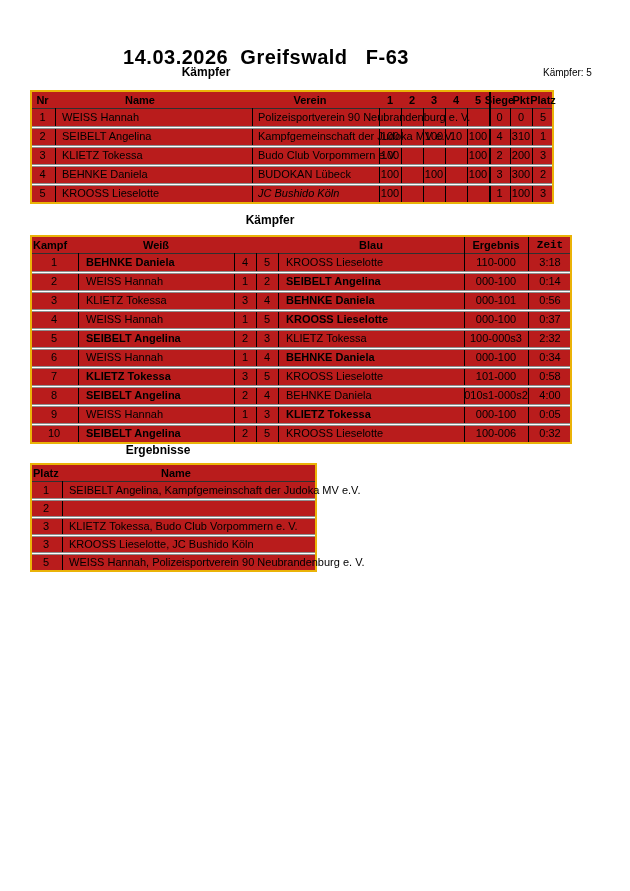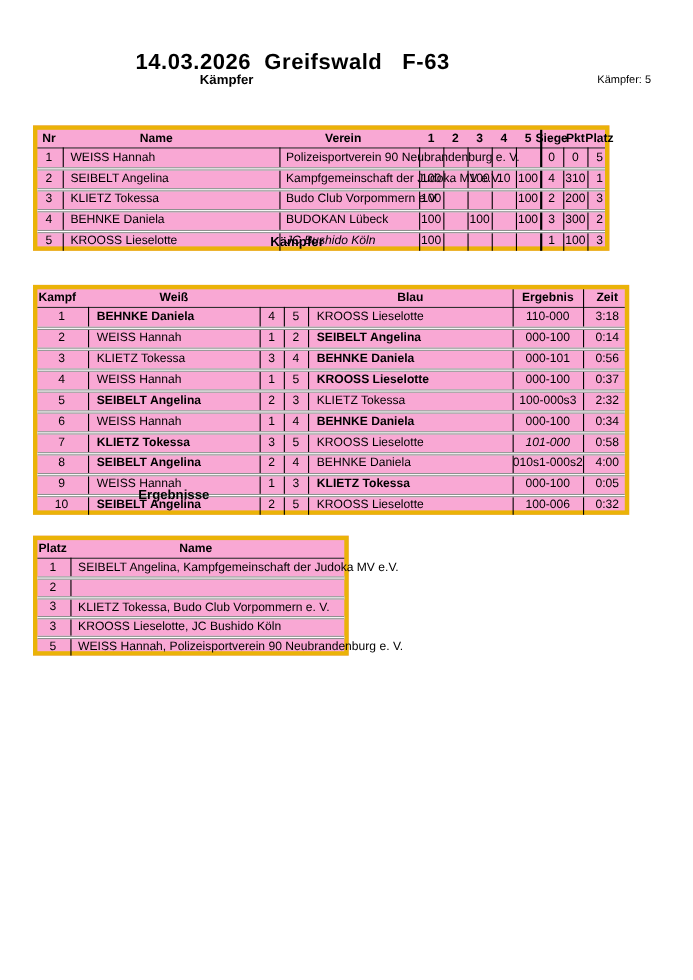--- a/index.html
+++ b/index.html
@@ -1,20 +1,20 @@
 <!DOCTYPE html>
 <html><head>
 <meta charset="utf-8">
 <style>
   html,body{margin:0;padding:0;background:#e8e8e8;}
   .page{position:relative;width:630px;height:891px;background:#ffffff;overflow:hidden;
         font-family:"Liberation Sans",sans-serif;color:#000;}
   .abs{position:absolute;}
   .ttl{font-weight:bold;white-space:pre;}
-  .tbl{position:absolute;border:4px solid #eab308;box-sizing:border-box;background:#f9a8d4;margin-top:24px;}
+  .tbl{position:absolute;border:2px solid #eab308;box-sizing:border-box;background:#b91c1c;}
   .vline{position:absolute;width:1px;background:#000;}
   .vline2{position:absolute;width:2px;background:#000;}
   .hdrline{position:absolute;left:0;right:0;height:1px;background:#303030;}
   .rowsep{position:absolute;left:0;right:0;height:1px;background:#fff;
           border-top:1px solid #8f8f8f;border-bottom:1px solid #8f8f8f;}
   .cell{position:absolute;font-size:11px;line-height:19px;height:19px;white-space:pre;}
   .c18{line-height:18px;height:18px;}
   .hd{font-weight:bold;line-height:17px;height:17px;top:0;}
   .ctr{transform:translateX(-50%);}
   .b{font-weight:bold;}
@@ -106,21 +106,21 @@
       <div class="vline" style="left: 46px; top: 16px; height: 189px;"></div>
       <div class="vline" style="left: 202px; top: 16px; height: 189px;"></div>
       <div class="vline" style="left: 224px; top: 16px; height: 189px;"></div>
       <div class="vline" style="left: 246px; top: 16px; height: 189px;"></div>
       <div class="vline" style="left: 432px; top: 0px; height: 205px;"></div>
       <div class="vline" style="left: 496px; top: 0px; height: 205px;"></div>
       <div class="cell hd" style="left: 1px; top: 0px;">Kampf</div>
       <div class="cell hd ctr" style="left: 124px; top: 0px;">Weiß</div>
       <div class="cell hd ctr" style="left: 339px; top: 0px;">Blau</div>
       <div class="cell hd ctr" style="left: 464px; top: 0px;">Ergebnis</div>
-      <div class="cell hd ctr" style="left: 518px; top: 0px;">Zeit</div>
+      <div class="cell hd ctr" style="left: 518px; top: 0px; font-family: Liberation Mono, monospace;">Zeit</div>
       <div class="rowsep" style="top: 34px;"></div>
       <div class="rowsep" style="top: 53px;"></div>
       <div class="rowsep" style="top: 72px;"></div>
       <div class="rowsep" style="top: 91px;"></div>
       <div class="rowsep" style="top: 110px;"></div>
       <div class="rowsep" style="top: 129px;"></div>
       <div class="rowsep" style="top: 148px;"></div>
       <div class="rowsep" style="top: 167px;"></div>
       <div class="rowsep" style="top: 186px;"></div>
       <div class="cell ctr" style="left: 22px; top: 16px;">1</div>
@@ -163,21 +163,21 @@
       <div class="cell ctr" style="left: 213px; top: 111px;">1</div>
       <div class="cell ctr" style="left: 235px; top: 111px;">4</div>
       <div class="cell b" style="left: 254px; top: 111px;">BEHNKE Daniela</div>
       <div class="cell ctr" style="left: 464px; top: 111px;">000-100</div>
       <div class="cell ctr" style="left: 518px; top: 111px;">0:34</div>
       <div class="cell ctr" style="left: 22px; top: 130px;">7</div>
       <div class="cell b" style="left: 54px; top: 130px;">KLIETZ Tokessa</div>
       <div class="cell ctr" style="left: 213px; top: 130px;">3</div>
       <div class="cell ctr" style="left: 235px; top: 130px;">5</div>
       <div class="cell" style="left: 254px; top: 130px;">KROOSS Lieselotte</div>
-      <div class="cell ctr" style="left: 464px; top: 130px; font-style: italic;">101-000</div>
+      <div class="cell ctr" style="left: 464px; top: 130px;">101-000</div>
       <div class="cell ctr" style="left: 518px; top: 130px;">0:58</div>
       <div class="cell ctr" style="left: 22px; top: 149px;">8</div>
       <div class="cell b" style="left: 54px; top: 149px;">SEIBELT Angelina</div>
       <div class="cell ctr" style="left: 213px; top: 149px;">2</div>
       <div class="cell ctr" style="left: 235px; top: 149px;">4</div>
       <div class="cell" style="left: 254px; top: 149px;">BEHNKE Daniela</div>
       <div class="cell ctr" style="left: 464px; top: 149px;">010s1-000s2</div>
       <div class="cell ctr" style="left: 518px; top: 149px;">4:00</div>
       <div class="cell ctr" style="left: 22px; top: 168px;">9</div>
       <div class="cell" style="left: 54px; top: 168px;">WEISS Hannah</div>

